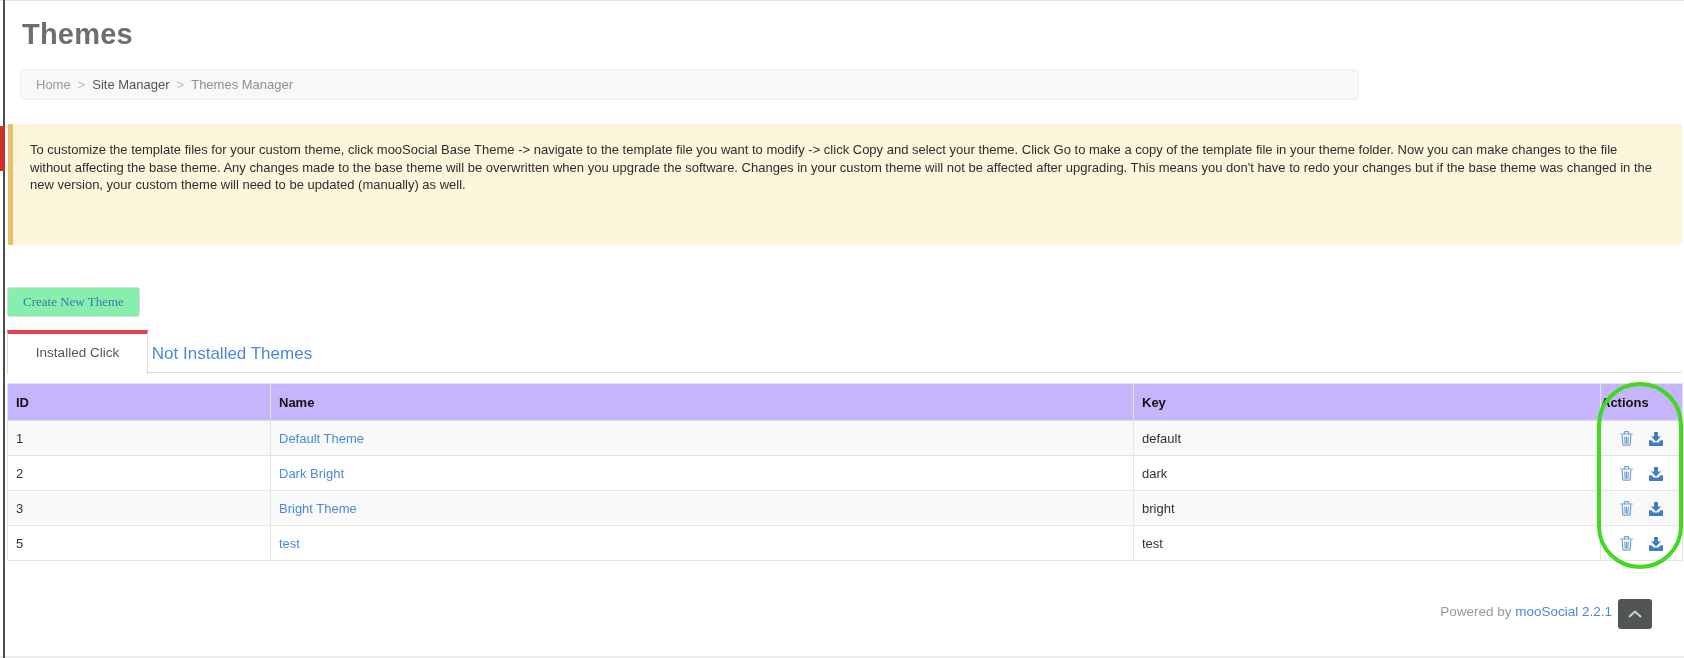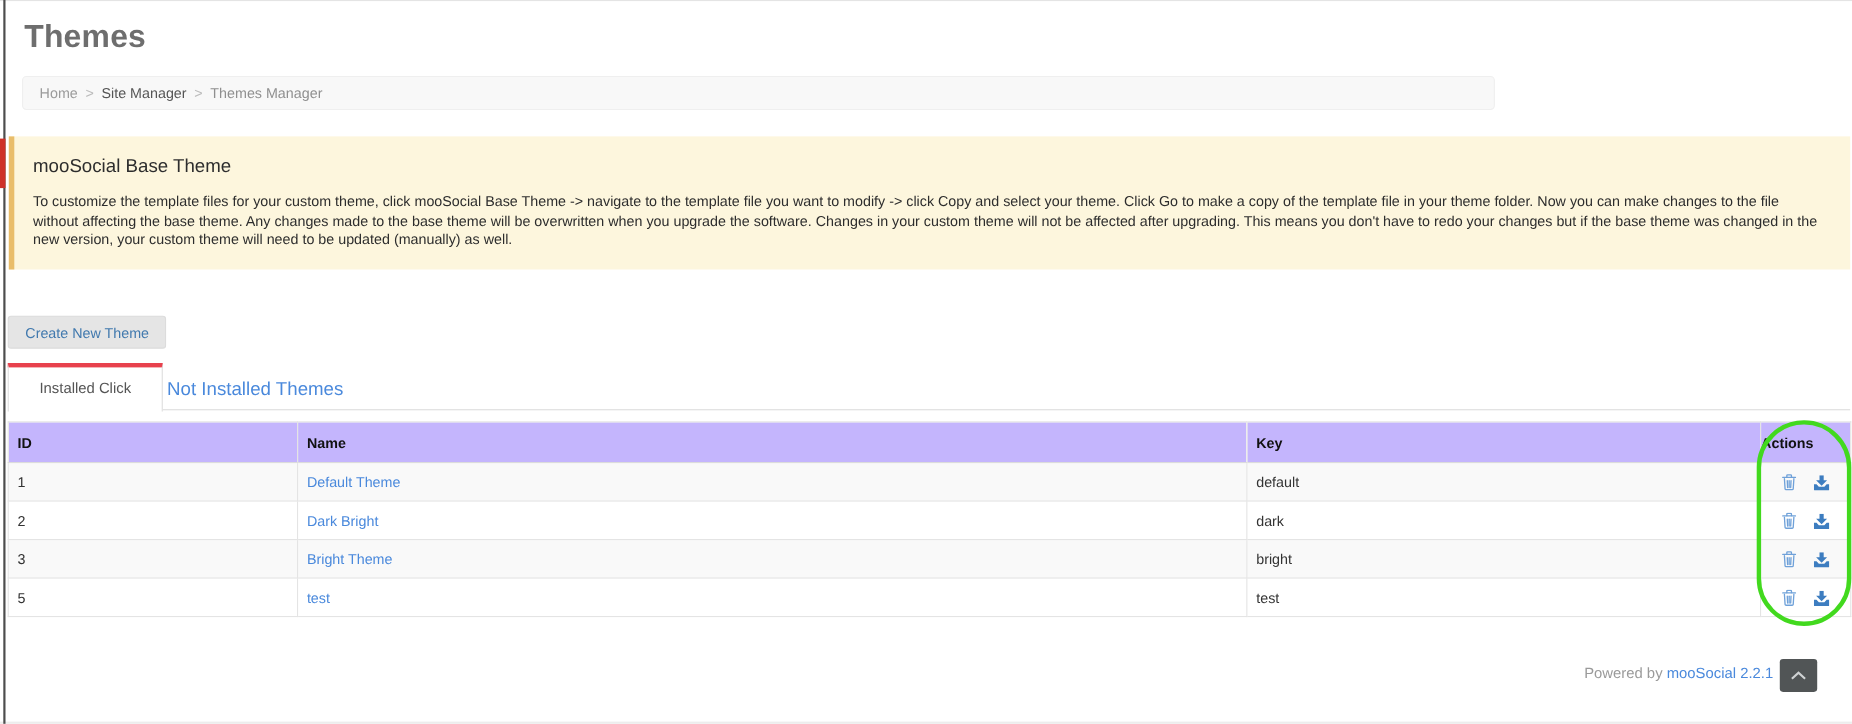--- a/index.html
+++ b/index.html
@@ -21,23 +21,23 @@
   .bc-home { color:#9b9b9b; }
   .bc-mid  { color:#555; }
   .bc-sep  { color:#bbb; padding:0 7px; }
   .bc-cur  { color:#8f8f8f; }
 
   .notice { left:8px; top:124px; width:1674px; height:121px; background:#fdf6dd;
             border-left:5px solid #e9bd6a; padding:17px 22px 0 17px; }
   .notice-title { font-size:17px; color:#2d2d2d; font-weight:400; margin-bottom:13px; }
   .notice-body { font-size:13px; line-height:17.5px; color:#2d2d2d; }
 
-  .create-btn { left:7px; top:287px; height:30px; padding:0 15px; background:#e5e5e5;
+  .create-btn { left:7px; top:287px; height:30px; padding:0 15px; background:#86efac;
                 border:1px solid #dcdcdc; border-radius:3px; color:#4179ae; font-size:13px;
-                cursor:pointer; font-family:Liberation Sans, sans-serif; }
+                cursor:pointer; font-family:Liberation Serif, serif; }
 
   .tabs-underline { left:147px; top:372px; width:1535px; height:1px; background:#ddd; }
   .tab-active { left:7px; top:330px; width:141px; height:44px; background:#fff;
                 border-top:4px solid #e8414d; border-left:1px solid #ddd; border-right:1px solid #ddd;
                 text-align:center; line-height:38px; font-size:13.5px; color:#555; z-index:2; }
   .tab-inactive { left:148px; top:334px; width:168px; height:39px; text-align:center;
                   line-height:39px; font-size:17px; color:#4a89dc; cursor:pointer; }
 
   .themes-table { left:7px; top:383px; width:1675px; border-collapse:collapse; table-layout:fixed; }
   .themes-table th, .themes-table td { border:1px solid #e4e4e4; font-size:13px;
@@ -73,21 +73,20 @@
 <div class="abs left-edge-line"></div>
 <div class="abs red-edge"></div>
 
 <h1 class="abs page-title">Themes</h1>
 
 <div class="abs breadcrumb">
   <a href="#" class="bc-home">Home</a><span class="bc-sep">&gt;</span><a href="#" class="bc-mid">Site Manager</a><span class="bc-sep">&gt;</span><span class="bc-cur">Themes Manager</span>
 </div>
 
 <div class="abs notice">
-  <div class="notice-title">mooSocial Base Theme</div>
   <div class="notice-body">To customize the template files for your custom theme, click mooSocial Base Theme -&gt; navigate to the template file you want to modify -&gt; click Copy and select your theme. Click Go to make a copy of the template file in your theme folder. Now you can make changes to the file without affecting the base theme. Any changes made to the base theme will be overwritten when you upgrade the software. Changes in your custom theme will not be affected after upgrading. This means you don't have to redo your changes but if the base theme was changed in the new version, your custom theme will need to be updated (manually) as well.</div>
 </div>
 
 <button class="abs create-btn">Create New Theme</button>
 
 <div class="abs tabs-underline"></div>
 <div class="abs tab-active">Installed Click</div>
 <div class="abs tab-inactive">Not Installed Themes</div>
 
 <table class="abs themes-table">

